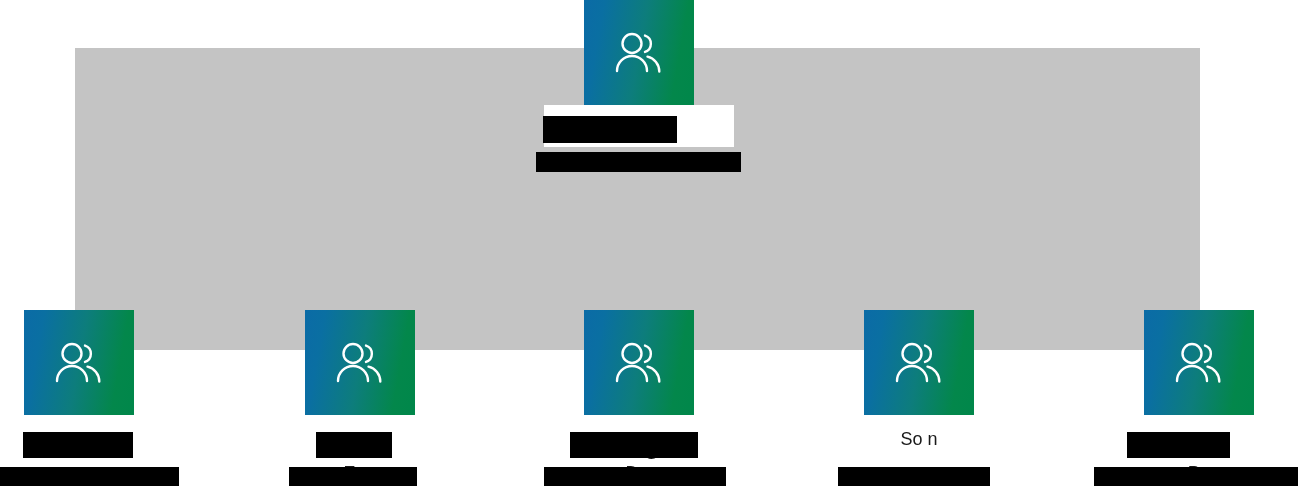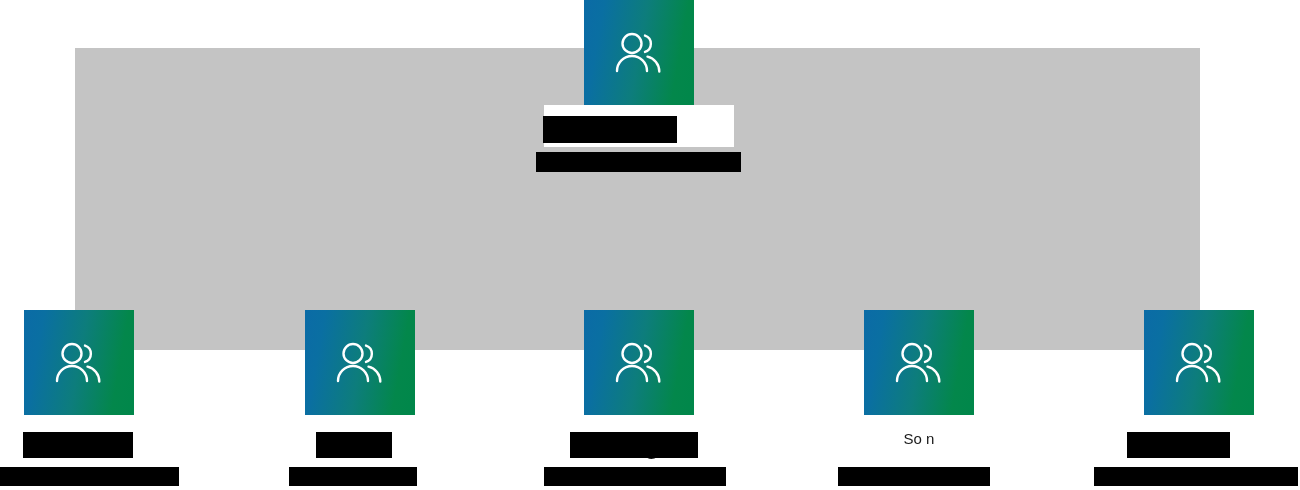--- a/index.html
+++ b/index.html
@@ -42,21 +42,21 @@
   .node-text.boxed{ background:#ffffff; }
   .node-name{
     font-size:26px;
     font-weight:bold;
     color:#111111;
     line-height:34px;
     white-space:nowrap;
     letter-spacing:0.1px;
   }
   .node-title{
-    font-size:15px;
+    font-size:18px;
     font-weight:normal;
     color:#1a1a1a;
     line-height:22px;
     white-space:nowrap;
   }
   
   .redact{
     position:absolute;
     background:#000000;
   }

